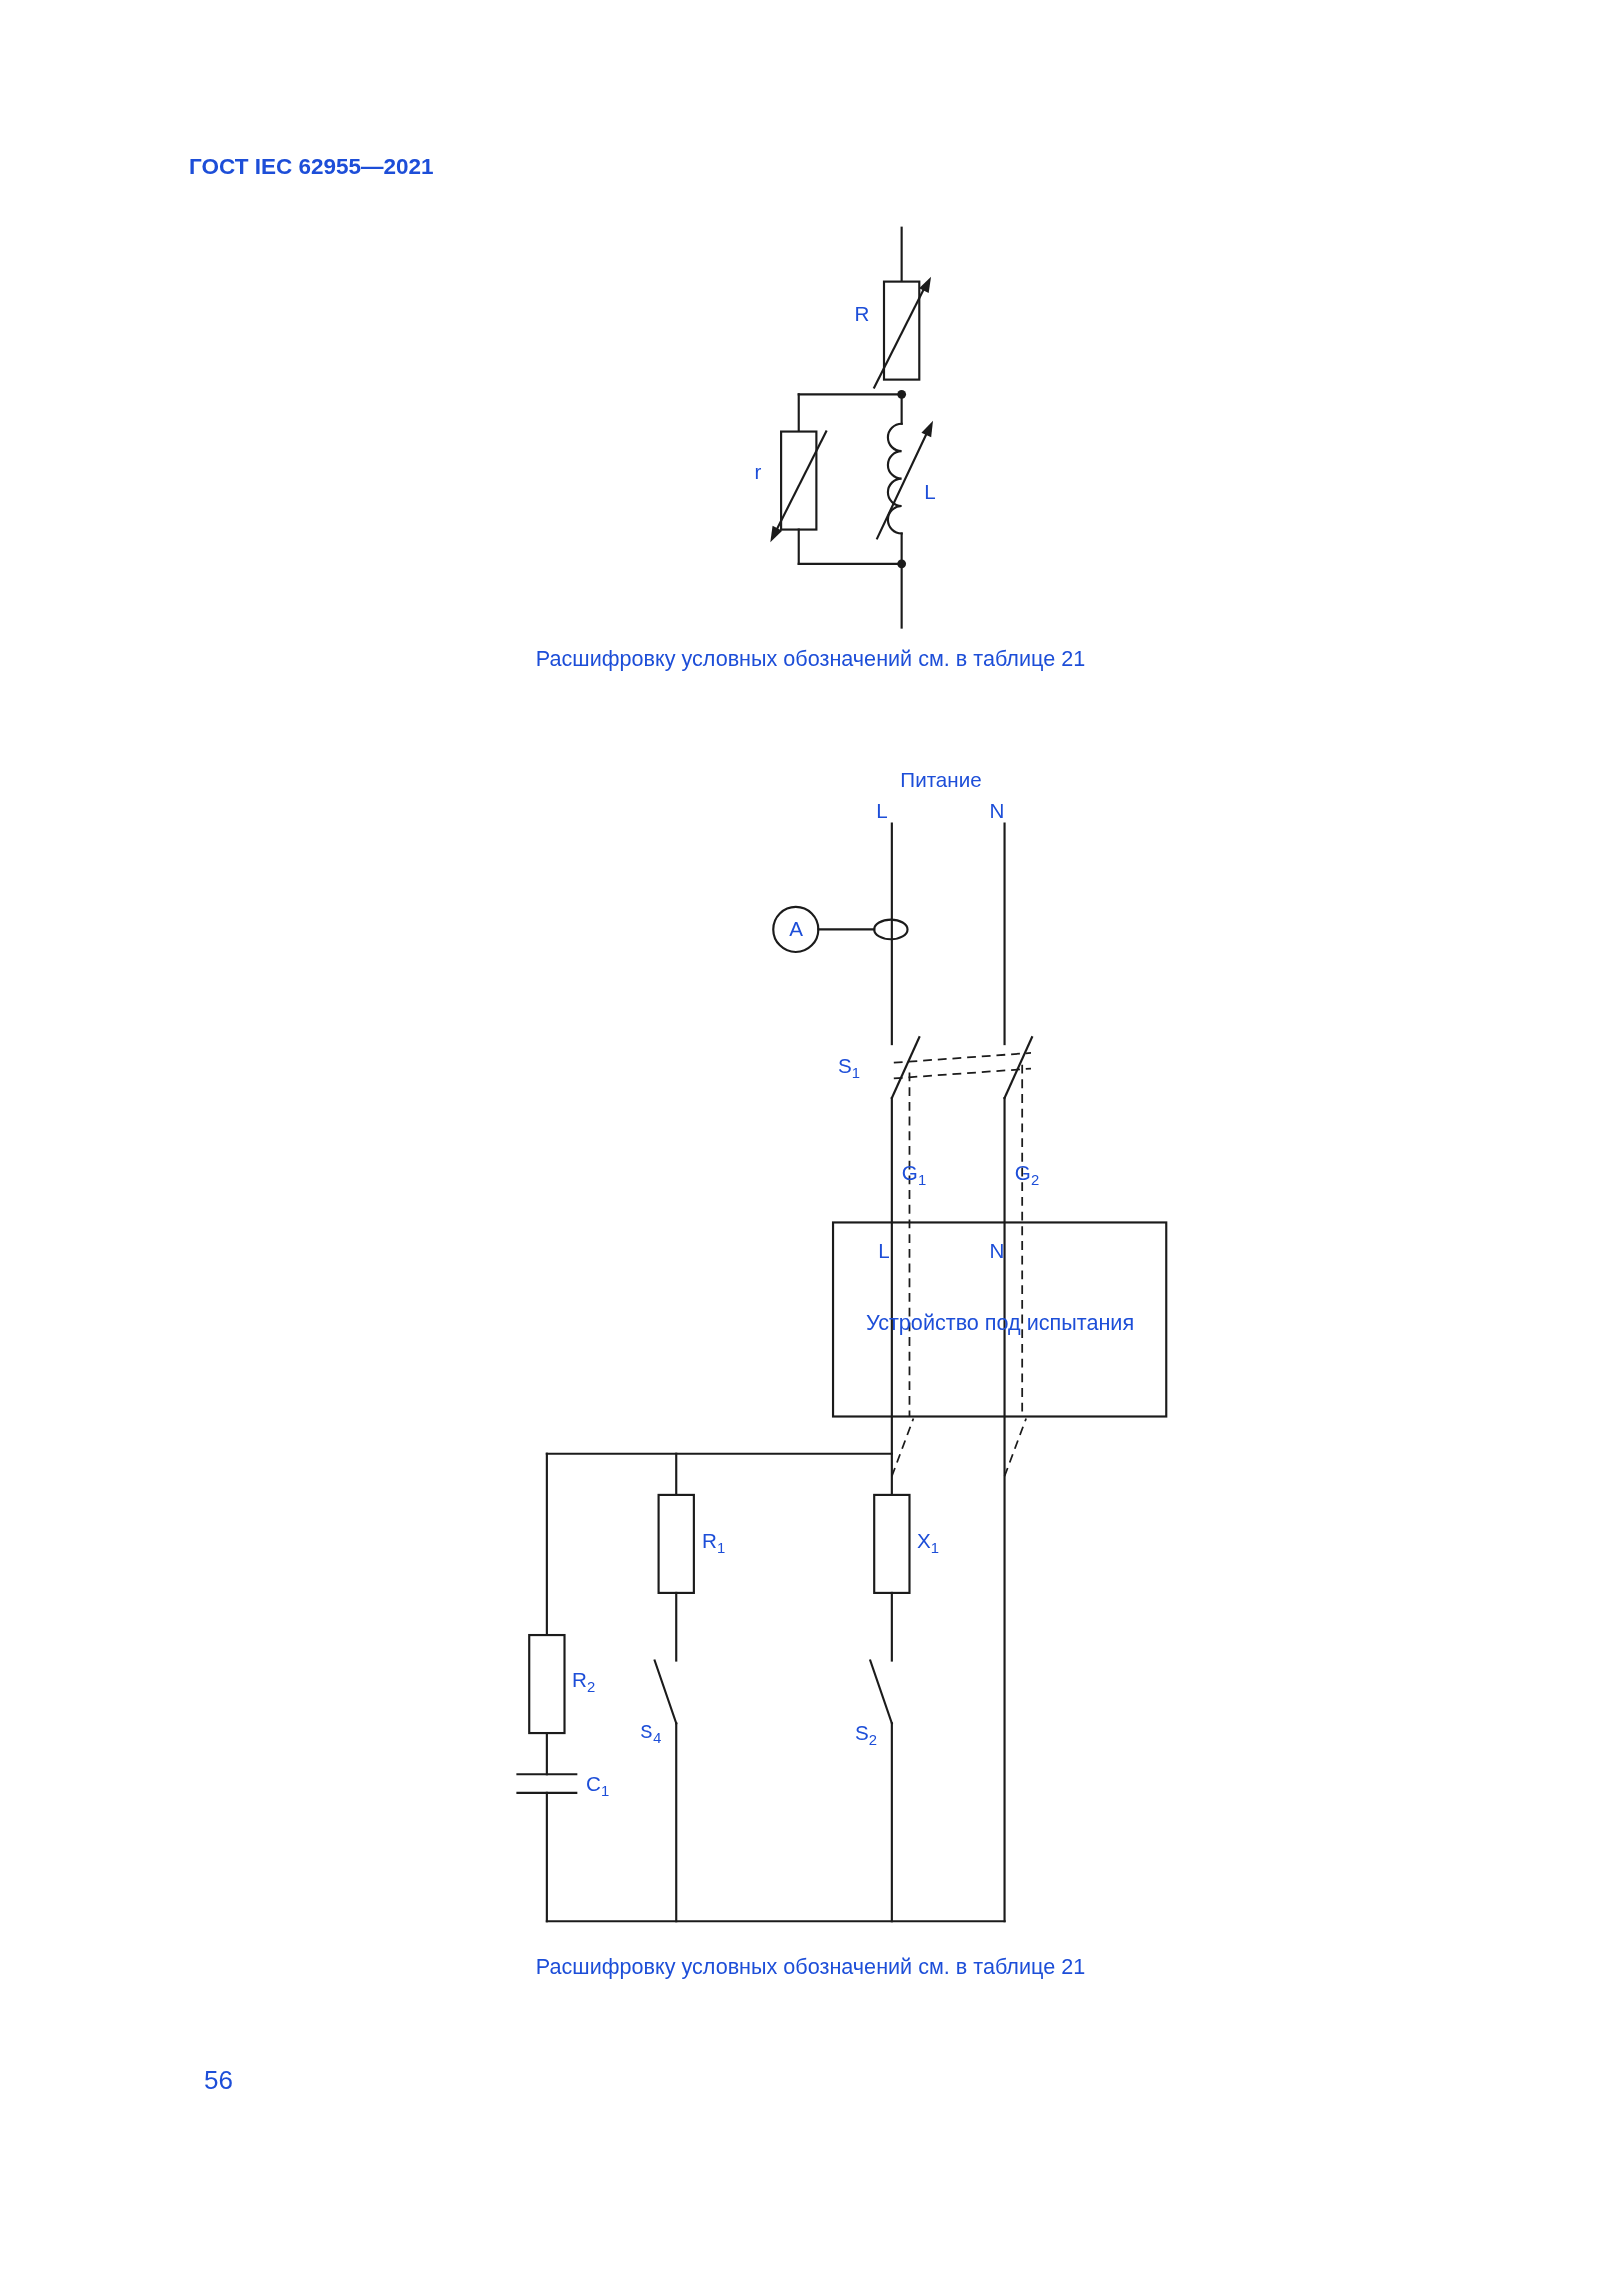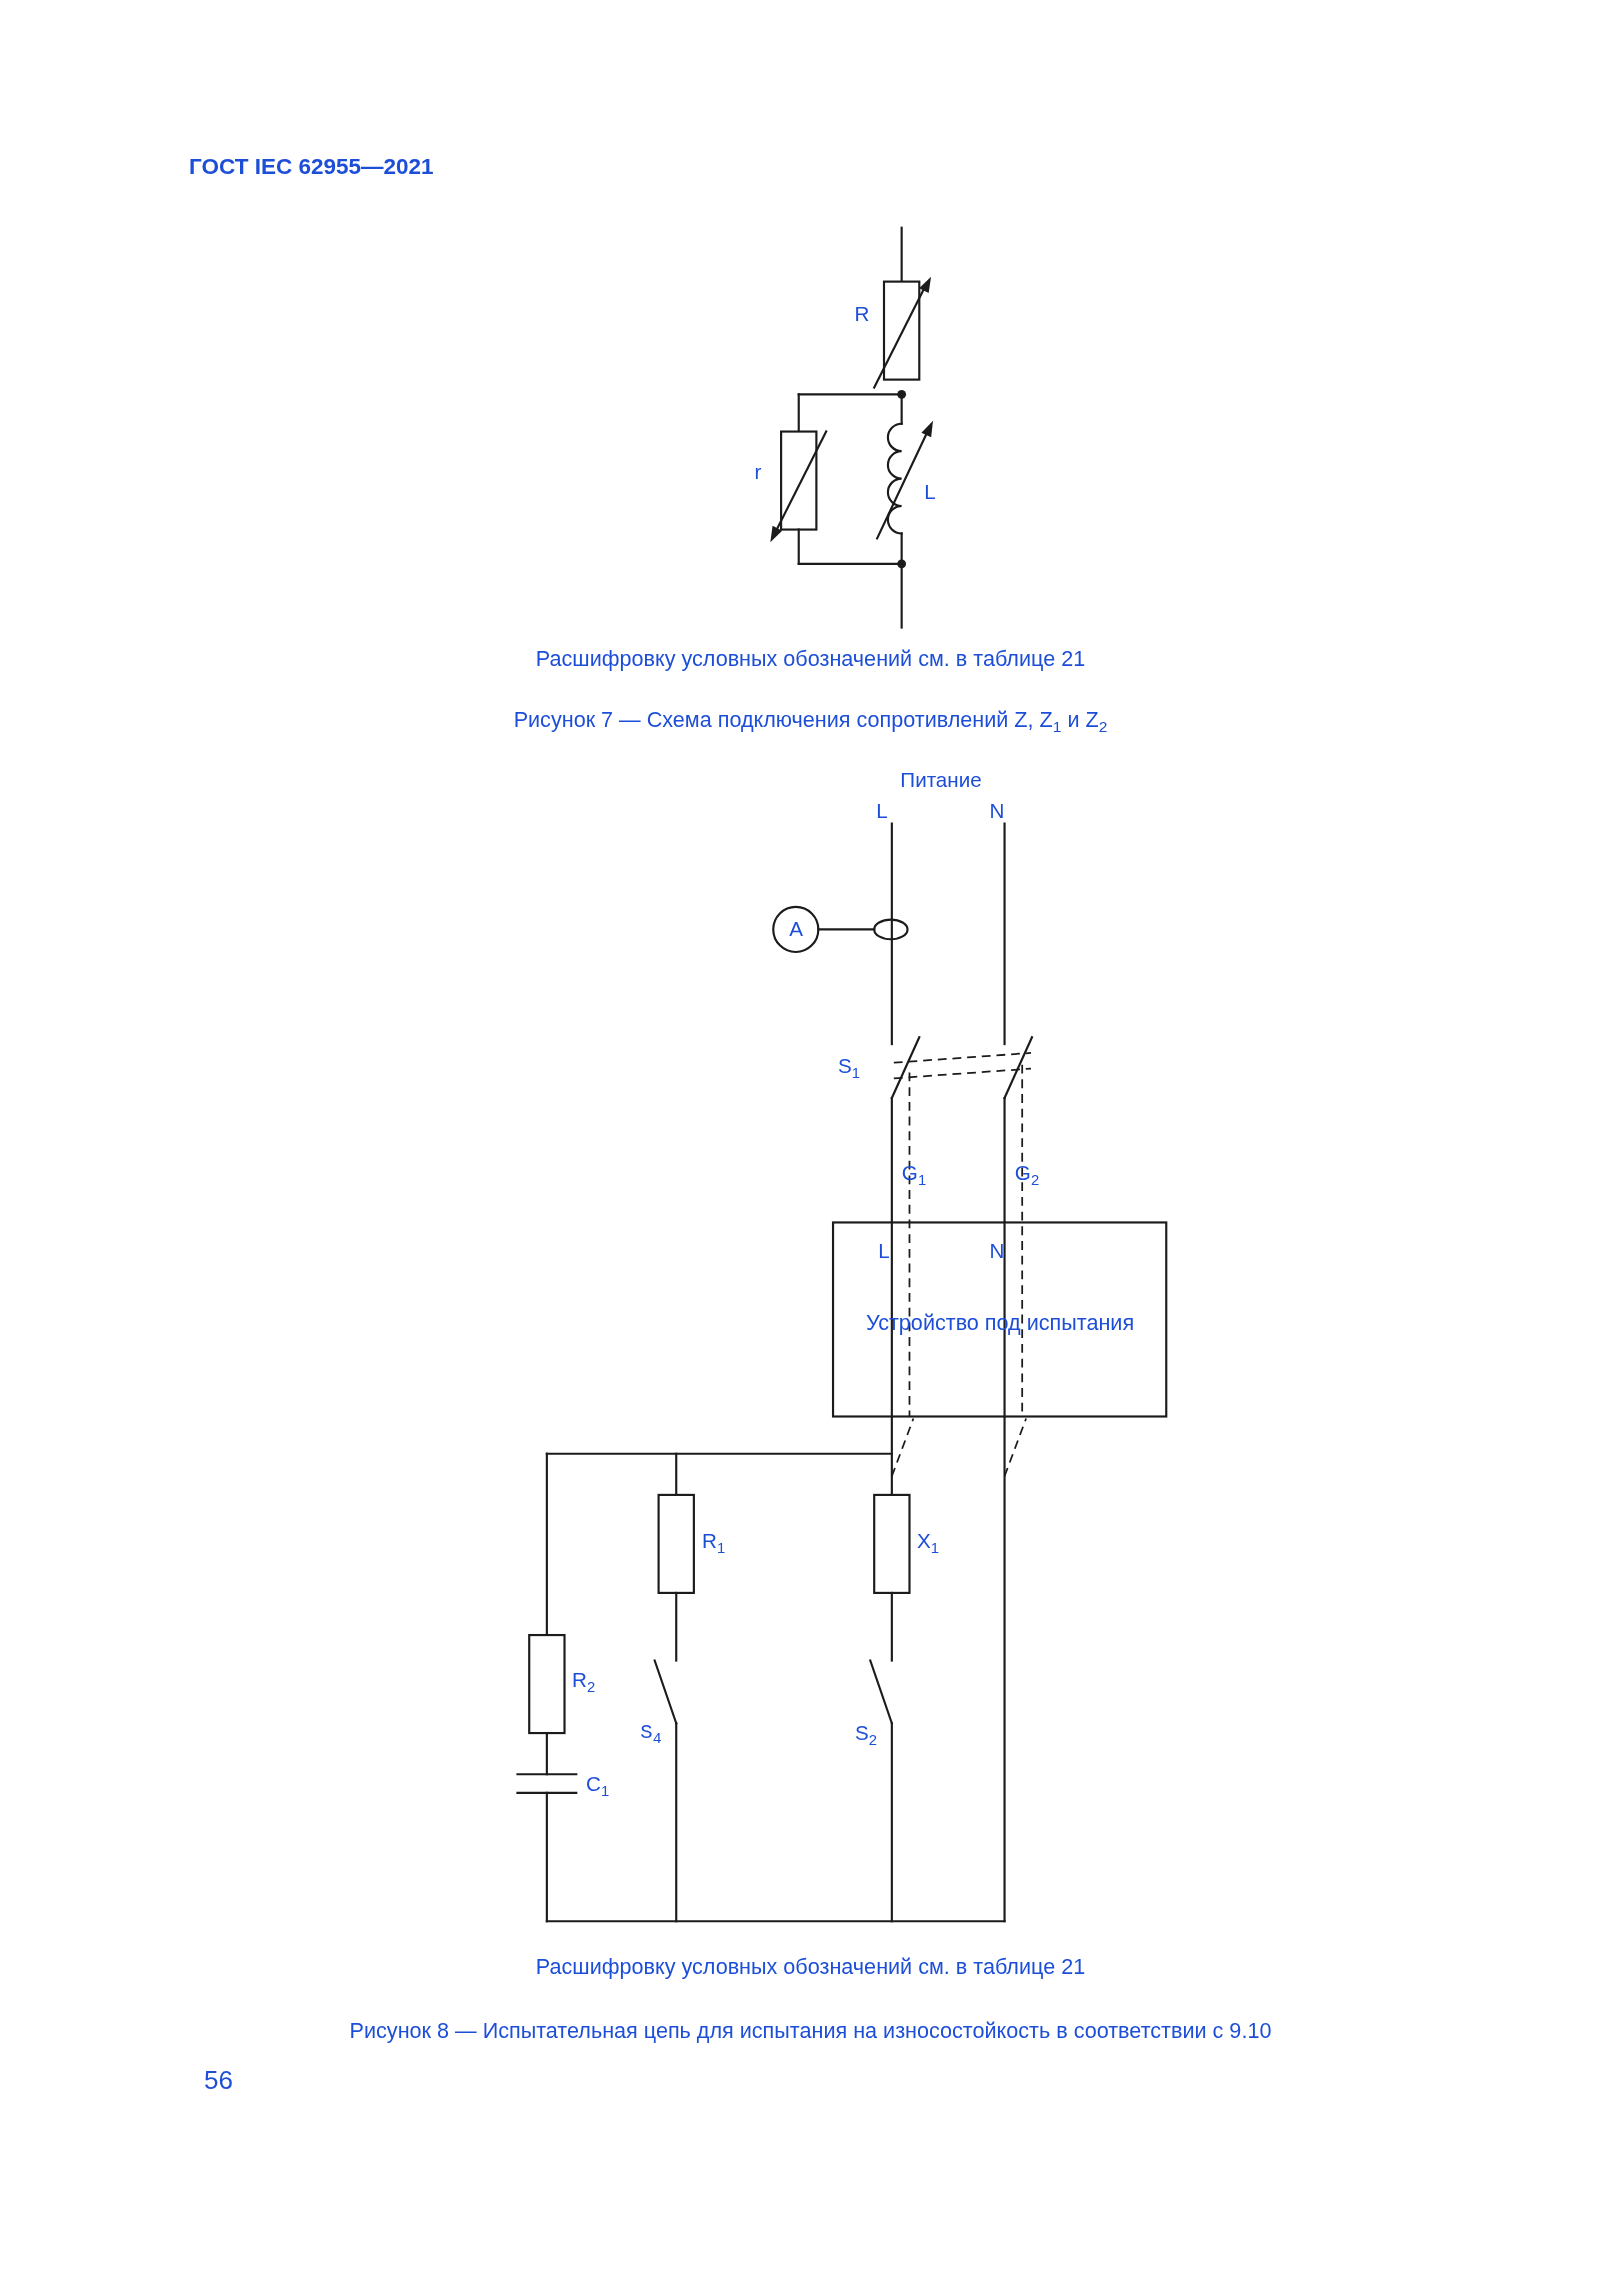--- a/index.html
+++ b/index.html
@@ -108,36 +108,34 @@
       <line class="w" x1="558" y1="1960" x2="1025" y2="1960"></line>
     </g>
   </svg>
 
   <div class="hdr">ГОСТ IEC 62955—2021</div>
 
   <div class="lbl" style="left:862px; top:314px;">R</div>
   <div class="lbl" style="left:758px; top:472px;">r</div>
   <div class="lbl" style="left:930px; top:492px;">L</div>
   <div class="cap" style="top:646px;">Расшифровку условных обозначений см. в таблице 21</div>
-  <div class="cap" style="top:707px;">Рисунок 7 — Схема подключения сопротивлений Z, Z<sub>1</sub> и Z<sub>2</sub></div>
 
   <div class="lbl" style="left:941px; top:780px;">Питание</div>
   <div class="lbl" style="left:882px; top:811px;">L</div>
   <div class="lbl" style="left:997px; top:811px;">N</div>
   <div class="lbl" style="left:796px; top:929px;">A</div>
   <div class="lbl" style="left:849px; top:1066px;">S<sub>1</sub></div>
   <div class="lbl" style="left:914px; top:1173px;">G<sub>1</sub></div>
   <div class="lbl" style="left:1027px; top:1173px;">G<sub>2</sub></div>
   <div class="lbl" style="left:884px; top:1251px;">L</div>
   <div class="lbl" style="left:997px; top:1251px;">N</div>
   <div class="lbl dut-title" style="left:1000px; top:1323px;">Устройство под испытания</div>
   <div class="lbl-l" style="left:702px; top:1541px;">R<sub>1</sub></div>
   <div class="lbl-l" style="left:917px; top:1541px;">X<sub>1</sub></div>
   <div class="lbl-l" style="left:572px; top:1680px;">R<sub>2</sub></div>
   <div class="lbl-l" style="left:586px; top:1784px;">C<sub>1</sub></div>
   <div class="lbl" style="left:651px; top:1733px;font-family:Liberation Mono, monospace;">S<sub>4</sub></div>
   <div class="lbl" style="left:866px; top:1733px;">S<sub>2</sub></div>
   <div class="cap" style="top:1954px;">Расшифровку условных обозначений см. в таблице 21</div>
-  <div class="cap" style="top:2018px;">Рисунок 8 — Испытательная цепь для испытания на износостойкость в соответствии с 9.10</div>
 
   <div class="pagenum">56</div>
 </div>
 
 
 </body></html>

